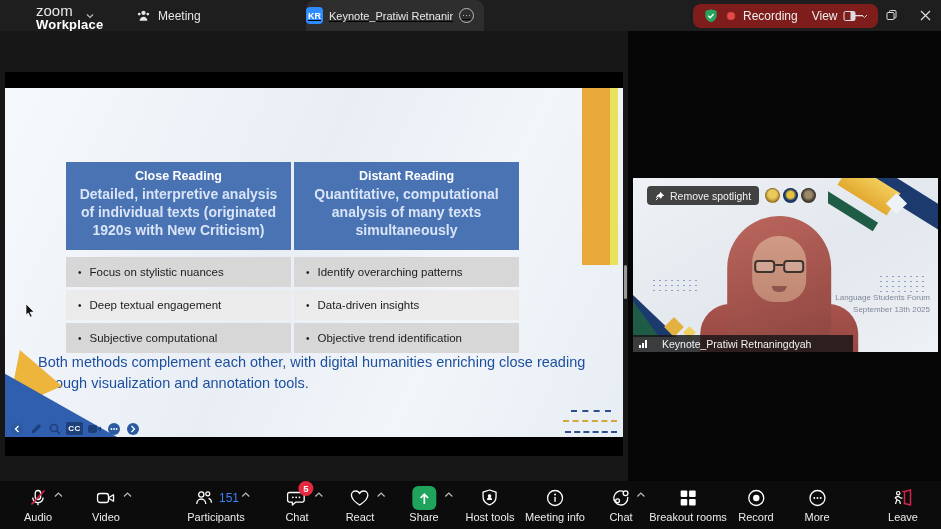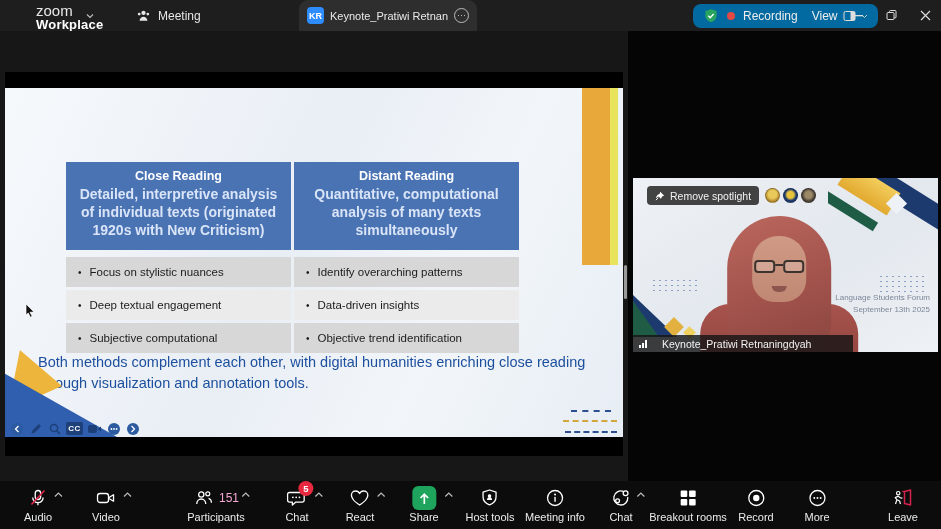--- a/index.html
+++ b/index.html
@@ -7,25 +7,25 @@
     font-family:"Liberation Sans", sans-serif; }
   .app { position:relative; width:941px; height:529px; background:#141414; }
 
   
   .titlebar { position:absolute; left:0; top:0; width:941px; height:31px; background:#1e1e1e; }
   .logo { position:absolute; left:36px; top:3px; color:#fff; line-height:1; cursor:default; }
   .logo .l1 { font-size:15px; color:#e8e8e8; }
   .logo .l2 { font-size:13px; font-weight:bold; letter-spacing:.2px; }
   .logo-chev { position:absolute; left:86px; top:12px; width:8px; height:8px; }
   .meeting-tab { position:absolute; left:128px; top:0; height:31px; display:flex; align-items:center; gap:7px; color:#e6e6e6; font-size:12px; padding:0 8px; }
-  .active-tab { position:absolute; left:299px; top:0; width:178px; height:31px; background:#2e2e2e; border-radius:9px 9px 0 0; display:flex; align-items:center; gap:6px; padding:0 8px; }
+  .active-tab { position:absolute; left:306px; top:0; width:178px; height:31px; background:#2e2e2e; border-radius:9px 9px 0 0; display:flex; align-items:center; gap:6px; padding:0 0;text-decoration:underline; }
   .kr-avatar { width:17px; height:17px; border-radius:4px; background:#2d8cff; color:#fff; font-size:9px; font-weight:bold; display:flex; align-items:center; justify-content:center; flex:0 0 auto; }
   .tab-title { color:#e9e9e9; font-size:11px; white-space:nowrap; overflow:hidden; max-width:124px; }
   .tab-ellipsis { width:15px; height:15px; border:1px solid #bbb; border-radius:50%; color:#ccc; font-size:9px; line-height:12px; text-align:center; flex:0 0 auto; }
-  .rec-pill { position:absolute; left:693px; top:4px; height:24px; background:#0369a1; border-radius:8px; display:flex; align-items:center; gap:8px; padding:0 10px; }
+  .rec-pill { position:absolute; left:693px; top:4px; height:24px; background:#7f1d1d; border-radius:8px; display:flex; align-items:center; gap:8px; padding:0 10px; }
   .rec-dot { width:8px; height:8px; border-radius:50%; background:#e14a45; }
   .rec-label { color:#ededed; font-size:12px; }
   .view-btn { display:flex; align-items:center; gap:5px; color:#ededed; font-size:12px; margin-left:6px; }
   .winctl { position:absolute; top:0; height:31px; width:34px; display:flex; align-items:center; justify-content:center; color:#ddd; }
   .wc-min { left:840px; } .wc-max { left:874px; } .wc-close { left:908px; font-size:13px; }
 
   
   .stage { position:absolute; left:0; top:31px; width:941px; height:450px; background:#141414; }
   .share-area { position:absolute; left:0; top:0; width:628px; height:450px; background:#171717; }
   .strip { position:absolute; left:5px; width:618px; background:#000; }
@@ -110,21 +110,21 @@
   .sigbars { display:flex; align-items:flex-end; gap:1px; }
   .sigbars i { display:block; width:2px; background:#fff; }
   .sigbars .b1{height:3px;} .sigbars .b2{height:5px;} .sigbars .b3{height:8px;}
 
   
   .footer { position:absolute; left:0; top:481px; width:941px; height:48px; background:#0c0c0c; }
   .fitem { position:absolute; top:5px; transform:translateX(-50%); display:flex; flex-direction:column; align-items:center; color:#ececec; }
   .fitem .irow { height:24px; display:flex; align-items:center; gap:5px; position:relative; }
   .fitem .lbl { font-size:11px; margin-top:1px; white-space:nowrap; }
   .chev { position:absolute; top:6px; }
-  .count { font-size:12px; color:#f9a8d4; }
+  .count { font-size:12px; color:#3b82f6; }
   .chat-badge { position:absolute; top:-5px; left:12px; min-width:15px; height:15px; border-radius:8px; background:#e8283f; color:#fff; font-size:9.5px; font-weight:bold; display:flex; align-items:center; justify-content:center; padding:0 3px; }
   .share-sq { width:24px; height:24px; border-radius:6px; background:#1ea45c; display:flex; align-items:center; justify-content:center; }
 
   svg { display:block; }
 </style>
 </head>
 <body>
 
 <div class="app">
 

